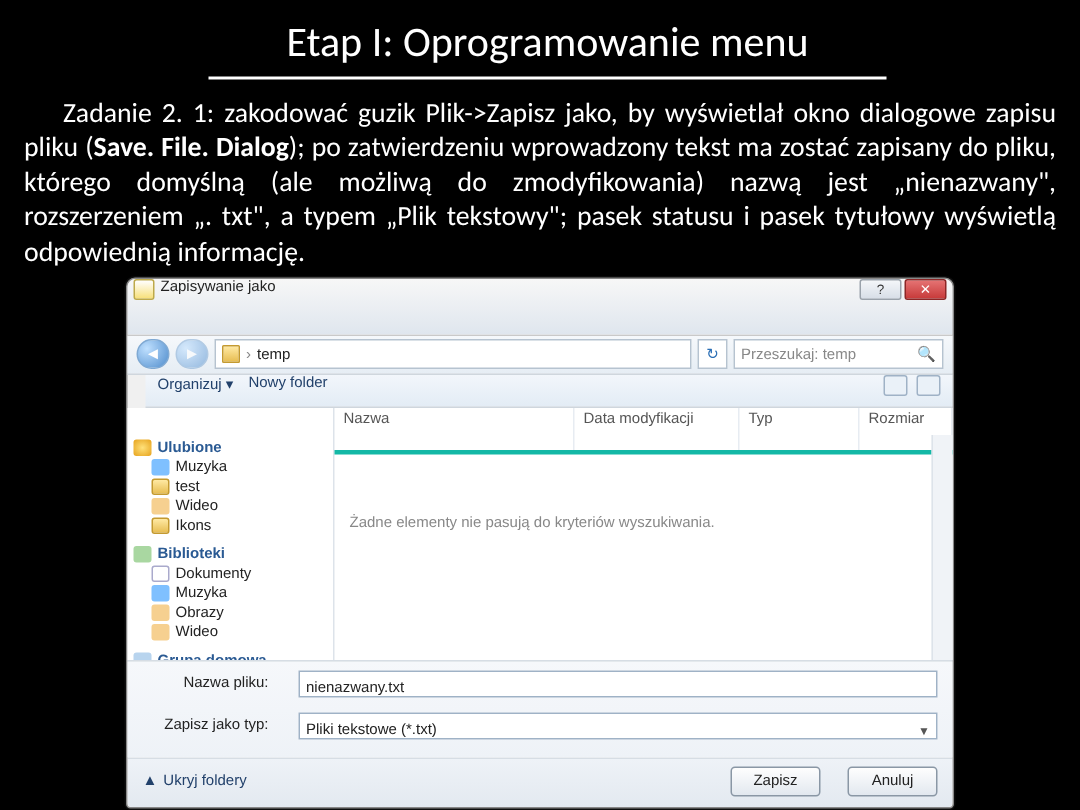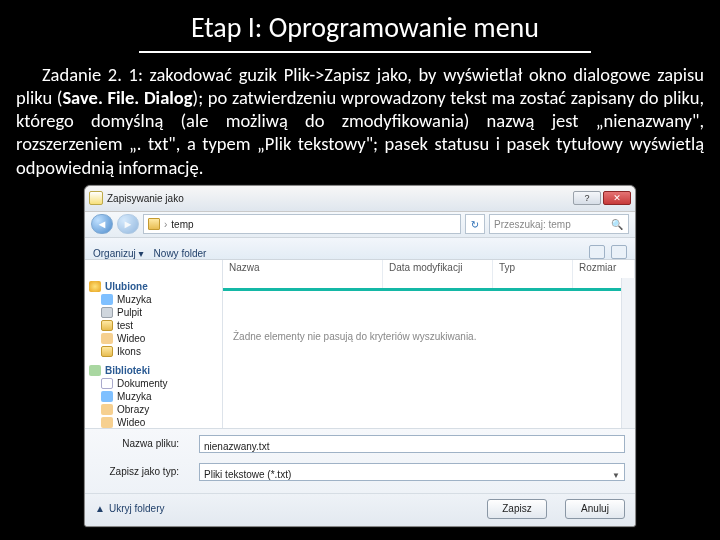--- a/index.html
+++ b/index.html
@@ -39,22 +39,22 @@
     background: #f0f0f0;
     border: 1px solid #888;
     border-radius: 6px 6px 3px 3px;
     font-family: "Segoe UI", Tahoma, sans-serif;
     font-size: 10px;
     color: #222;
     box-shadow: 0 0 0 1px rgba(255,255,255,0.05);
   }
   .titlebar {
     display: flex;
-    align-items: center;
-    height: 26px;
+    align-items: flex-start;
+    height: 38px;
     background: linear-gradient(#f7f7f7,#dfe6ee);
     border-bottom: 1px solid #c9c9c9;
     border-radius: 6px 6px 0 0;
     padding: 0 4px;
   }
   .titlebar .app-icon {
     width: 14px; height: 14px; margin-right: 4px;
     background: linear-gradient(#fff,#f7e07a);
     border: 1px solid #bda94a;
     border-radius: 2px;
@@ -87,25 +87,26 @@
   }
   .crumb-icon { width:12px;height:12px;background:linear-gradient(#ffe9a3,#e7bd52);border:1px solid #c49a30;border-radius:1px;}
   .crumb-sep { color:#888; }
   .refresh { width:20px;height:20px;border:1px solid #b6c3d0;background:#fff;display:flex;align-items:center;justify-content:center;color:#2a6eb5;}
   .search {
     width:140px;height:20px;border:1px solid #b6c3d0;background:#fff;
     display:flex;align-items:center;padding:0 4px;gap:4px;color:#888;
   }
   .search .mag { color:#2a6eb5; }
   .toolbar {
-    height:22px; display:flex; align-items:flex-end; gap:10px;
+    height:22px; display:flex; align-items:flex-start; gap:10px;
     padding:0 8px;
     background: linear-gradient(#f2f6fb,#e3ecf5);
     border-bottom:1px solid #cfd6dd;
     color:#22416b;
+    margin-left:12px;
   }
   .toolbar .tb-right { margin-left:auto; display:flex; gap:6px;}
   .tb-icon { width:16px;height:14px;border:1px solid #9fb2c6;background:#eaf1f8;border-radius:2px;}
   .split {
     display:flex; height:168px; background:#fff;
   }
   .tree {
     width:138px; border-right:1px solid #dde3ea;
     padding:20px 2px; overflow:hidden; font-size:10px;
   }
@@ -214,24 +215,20 @@
         <div class="tree-group">
           <div class="tree-title">
               <span class="ic ic-star"></span>
               <span>Ulubione</span>
             </div>
           <div class="tree-item">
               <span class="ic ic-music"></span>
               <span>Muzyka</span>
             </div>
           <div class="tree-item">
-              <span class="ic ic-disk"></span>
-              <span>Pulpit</span>
-            </div>
-          <div class="tree-item">
               <span class="ic ic-fold"></span>
               <span>test</span>
             </div>
           <div class="tree-item">
               <span class="ic ic-img"></span>
               <span>Wideo</span>
             </div>
           <div class="tree-item">
               <span class="ic ic-fold"></span>
               <span>Ikons</span>

